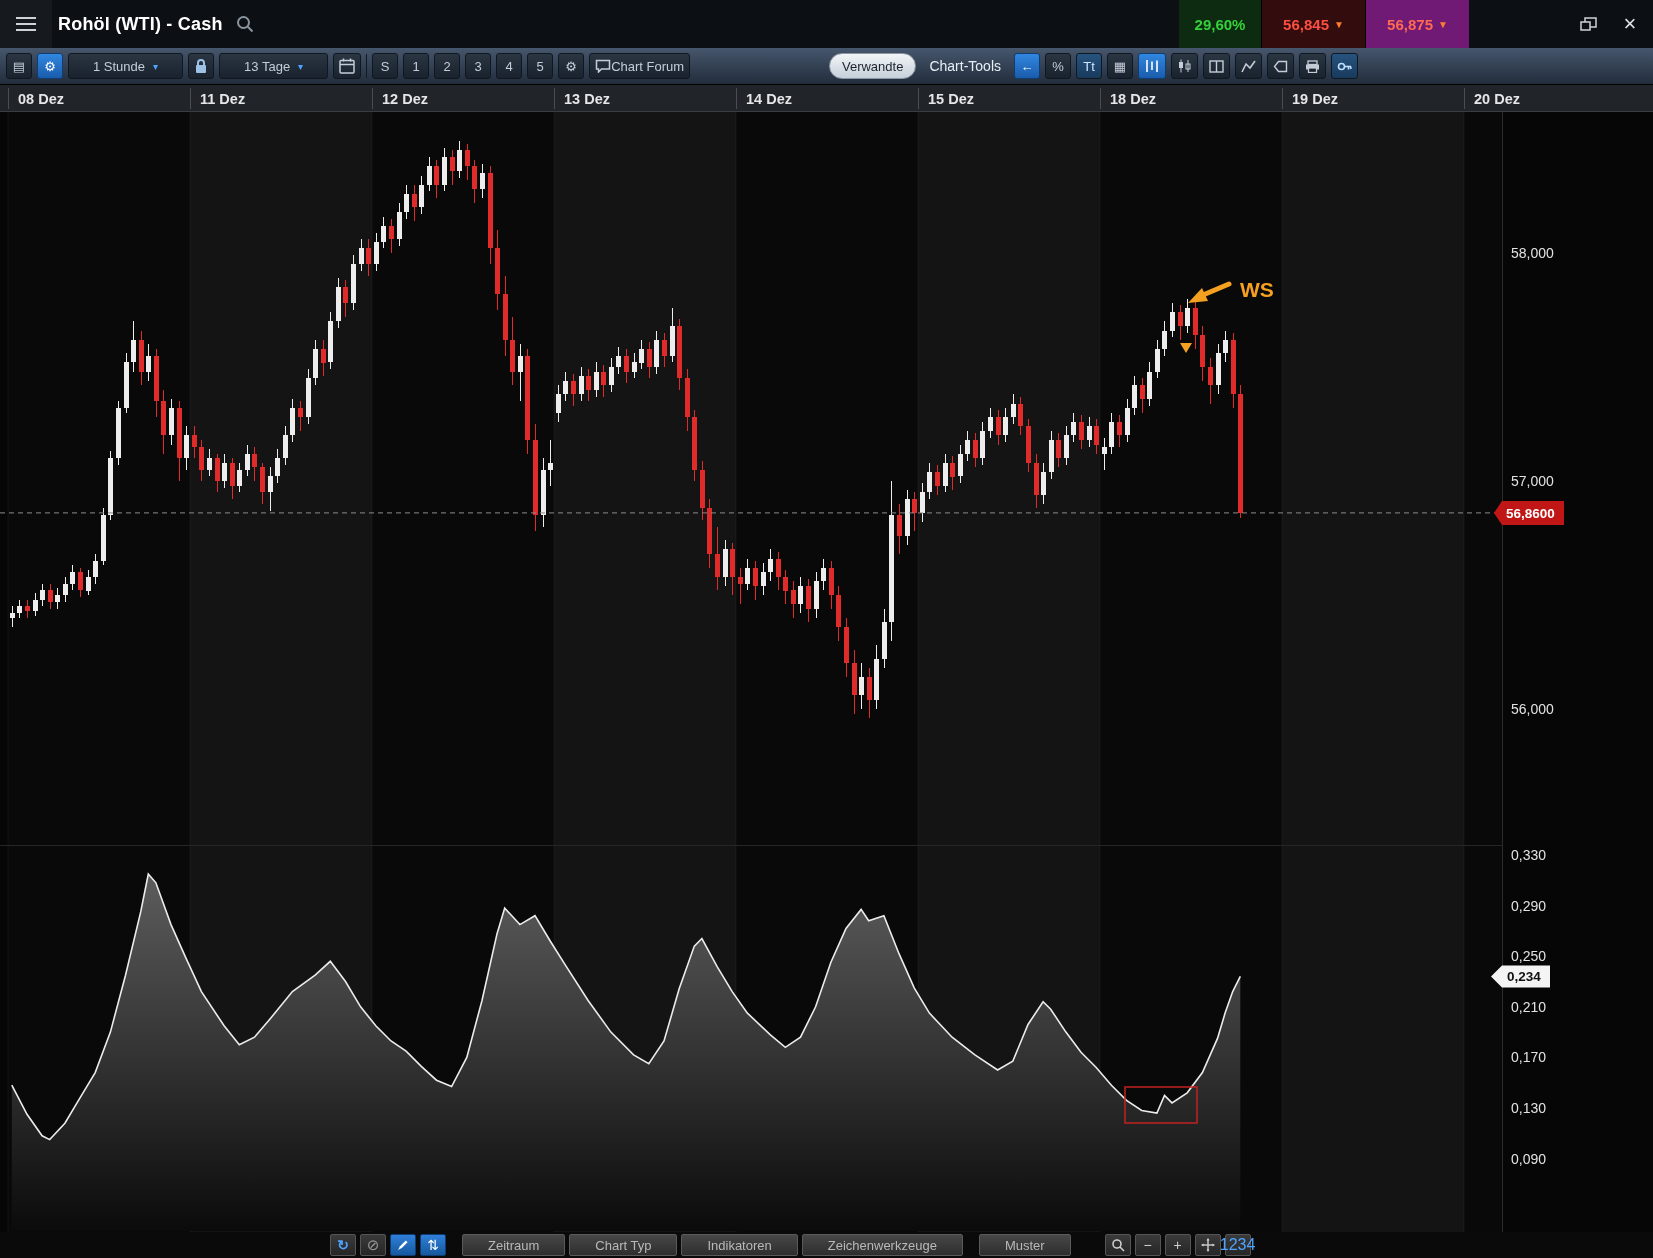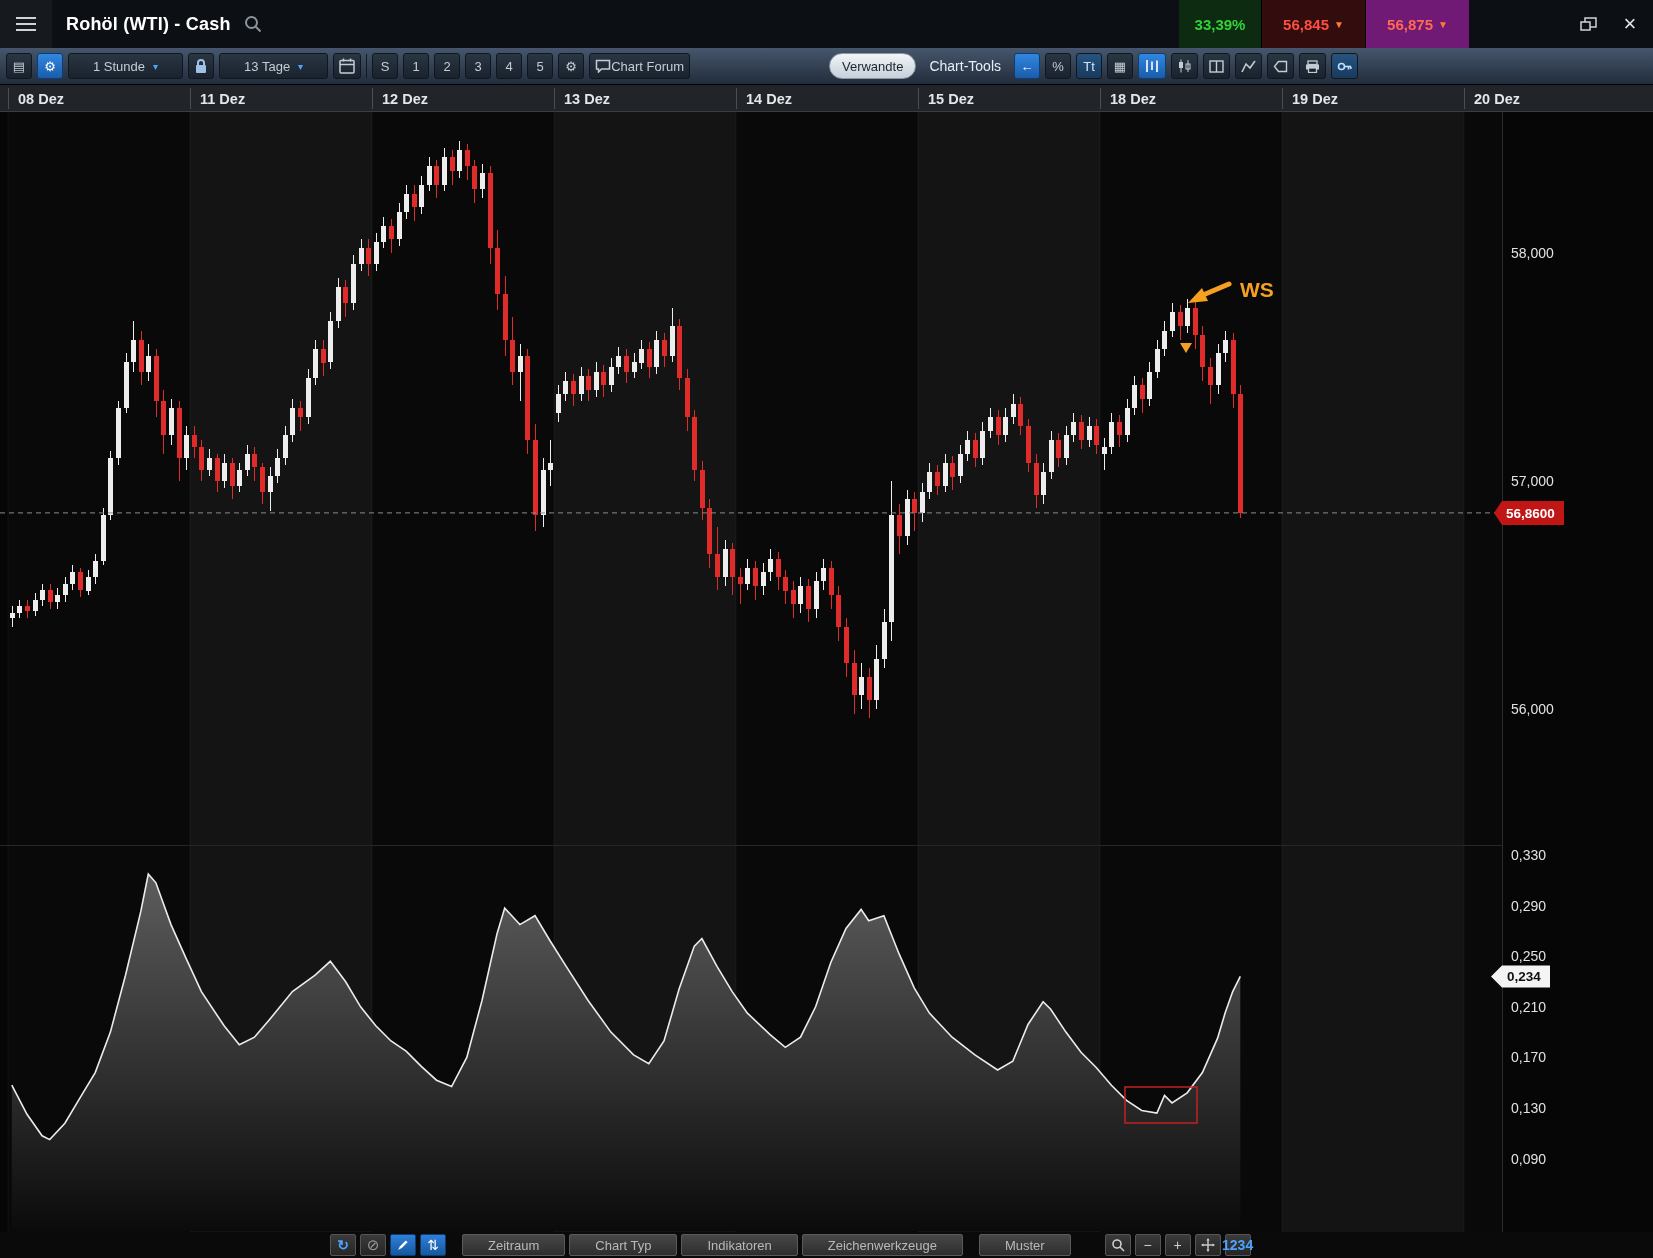--- a/index.html
+++ b/index.html
@@ -4,21 +4,21 @@
 <style>
 *{box-sizing:border-box;margin:0;padding:0}
 html,body{background:#000}
 body{width:1653px;height:1258px;overflow:hidden;font-family:"Liberation Sans",sans-serif;-webkit-font-smoothing:antialiased}
 #app{width:1653px;height:1258px;display:flex;flex-direction:column;background:#000}
 
 
 .topbar{height:48px;background:#0c0f13;display:flex;align-items:center;color:#fff;flex:0 0 auto}
 .menu-btn{width:52px;height:48px;background:#161a1f;display:flex;flex-direction:column;justify-content:center;align-items:center;gap:4px;cursor:pointer}
 .menu-btn i{display:block;width:20px;height:2px;background:#cfd3d8}
-.title{font-size:18px;font-weight:bold;margin-left:14px;letter-spacing:.2px}
+.title{font-size:18px;font-weight:bold;margin-left:6px;letter-spacing:.2px}
 .search-ic{margin-left:12px;display:flex;align-items:center;cursor:pointer}
 .tb-spacer{flex:1}
 .quote-cell{height:48px;display:flex;align-items:center;justify-content:center;font-weight:bold;font-size:15px}
 .q-pct{width:82px;background:#0d2b11;color:#35d13a}
 .q-sell{width:104px;background:#330d0d;color:#ff4f42;border-left:1px solid #000}
 .q-buy{width:104px;background:#701a75;color:#ff6a52;border-left:1px solid #000}
 .q-arr{color:#ff7b2e;font-size:10px;margin-left:5px}
 .winbtns{display:flex;align-items:center;gap:16px;margin-left:106px;margin-right:10px}
 .winbtn{width:26px;height:26px;display:flex;align-items:center;justify-content:center;cursor:pointer;color:#dfe3e8}
 .close-x{font-size:22px;line-height:1}
@@ -40,21 +40,21 @@
 #chart-area{flex:0 0 auto;height:1147px;position:relative;background:#22c55e}
 #chart-svg{display:block}
 #chart-svg text{font-family:"Liberation Sans",sans-serif}
 
 
 .bottombar{height:26px;background:#0a0a0a;display:flex;align-items:center;gap:4px;padding-left:330px;flex:0 0 auto}
 .bicon{width:26px;height:22px;background:linear-gradient(#3a3a3a,#262626);border:1px solid #555;border-radius:2px;display:flex;align-items:center;justify-content:center;color:#cfcfcf;font-size:14px;cursor:pointer}
 .bicon.blue{background:linear-gradient(#2f7fd9,#15589f);border-color:#0d3d73;color:#fff}
 .bbtn{height:22px;background:linear-gradient(#474747,#2e2e2e);border:1px solid #5a5a5a;border-radius:2px;color:#b9b9b9;font-size:13px;padding:0 25px;display:flex;align-items:center;cursor:pointer;white-space:nowrap}
 .gap26{width:26px}.gap8{width:8px}
-.digits{color:#4da3ff;font-size:14px;font-weight:bold;letter-spacing:0}
+.digits{color:#4da3ff;font-size:16px;font-weight:normal;letter-spacing:0}
 </style>
 </head>
 <body>
 
 <div id="app">
 
   <header class="topbar">
     <div class="menu-btn">
         <i></i>
         <i></i>
@@ -62,21 +62,21 @@
       </div>
     <div class="title">Rohöl (WTI) - Cash</div>
     <span class="search-ic">
       <svg width="20" height="20">
           <circle cx="8.5" cy="8.5" r="5.5" fill="none" stroke="#8a949e" stroke-width="2"></circle>
           <line x1="12.8" y1="12.8" x2="17.5" y2="17.5" stroke="#8a949e" stroke-width="2"></line>
         </svg>
     </span>
     <div class="tb-spacer"></div>
     <div class="quote-cell q-pct">
-        <span>33,39%</span>
+        <span>29,60%</span>
       </div>
     <div class="quote-cell q-sell">
         <span>56,845</span>
         <span class="q-arr">▼</span>
       </div>
     <div class="quote-cell q-buy">
         <span>56,875</span>
         <span class="q-arr">▼</span>
       </div>
     <div class="winbtns">

